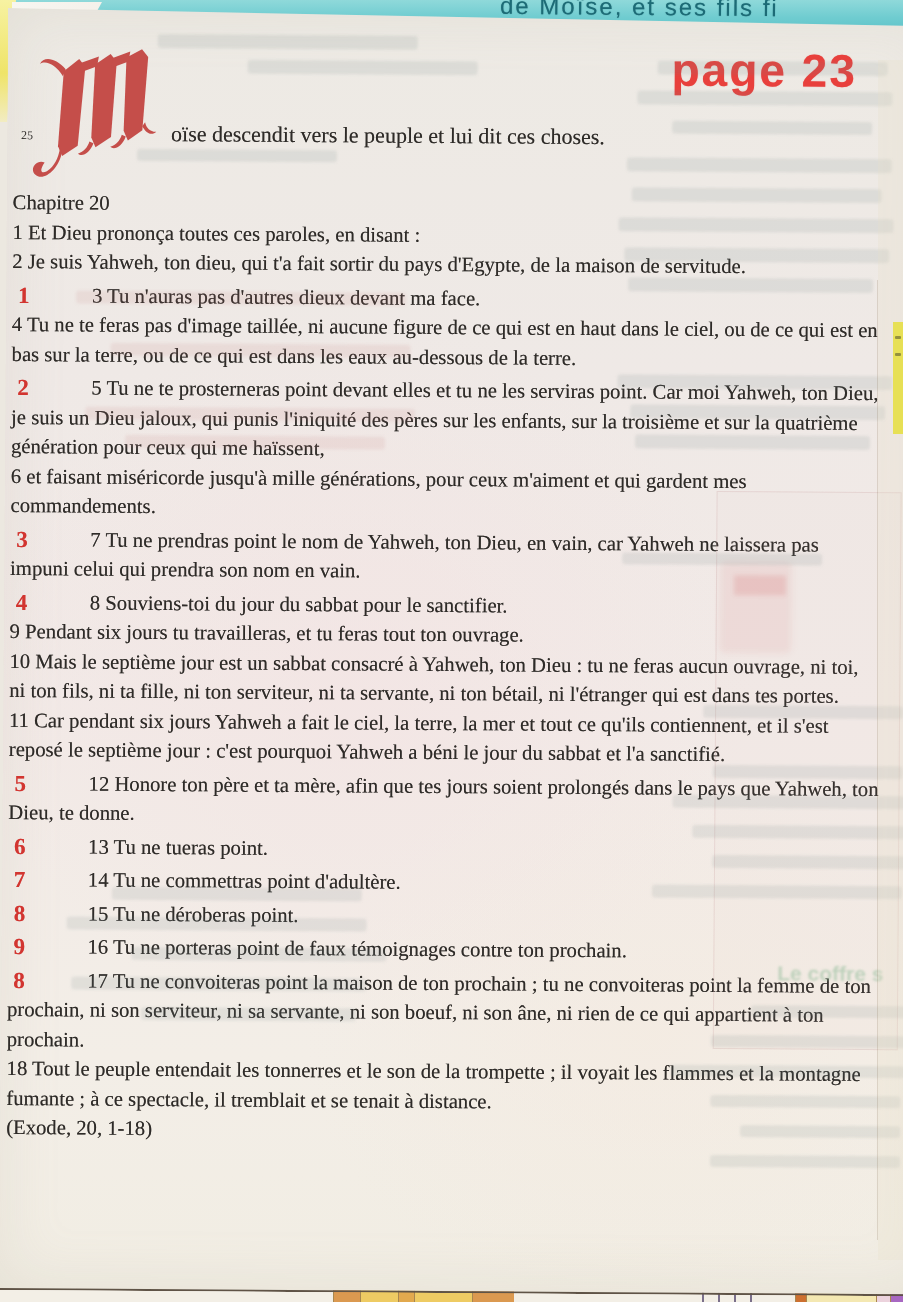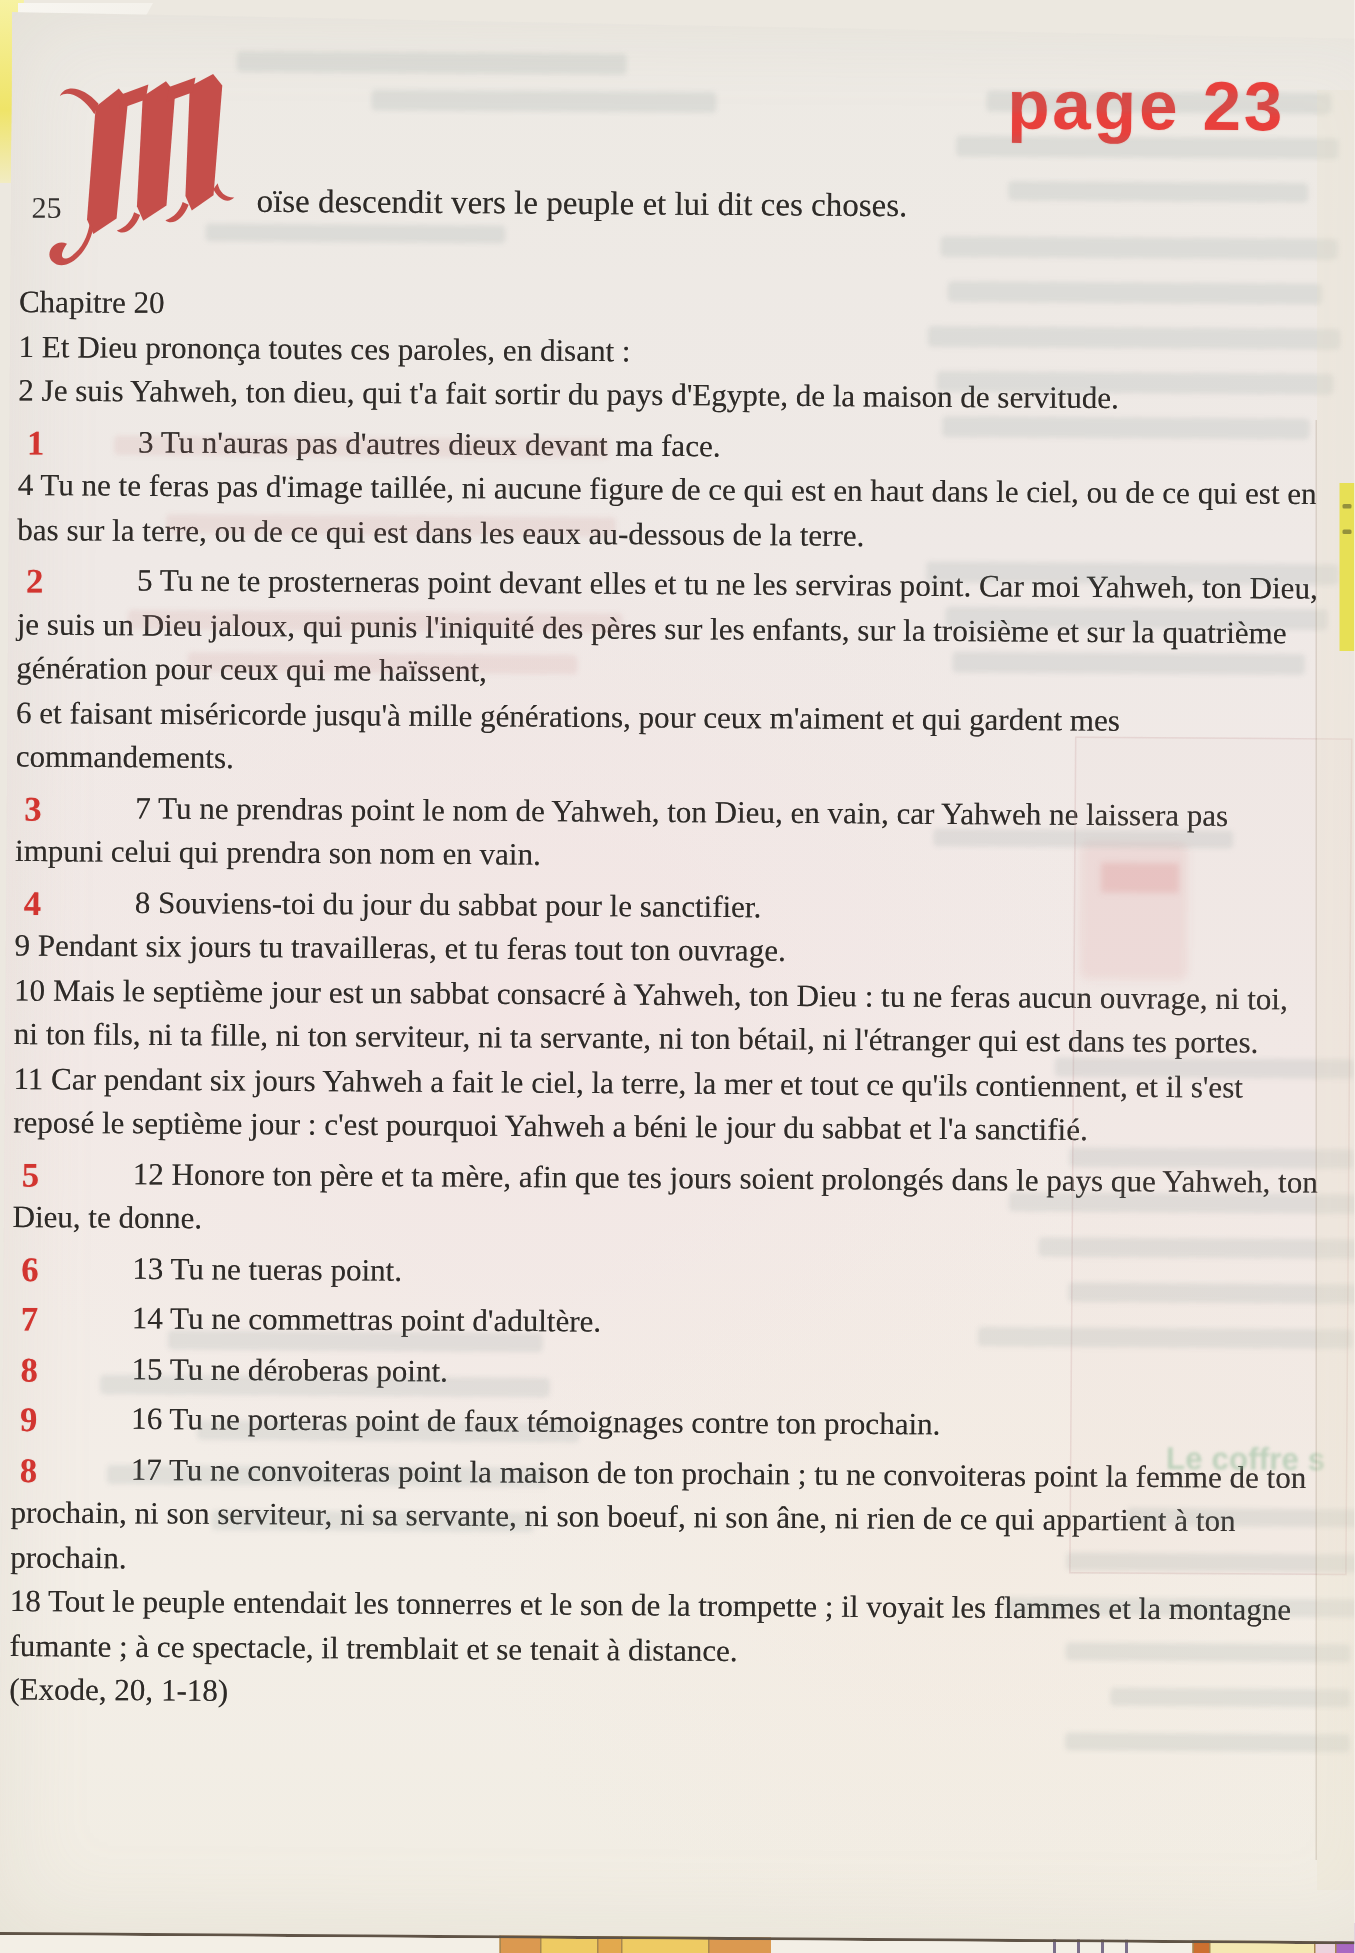--- a/index.html
+++ b/index.html
@@ -52,21 +52,21 @@
   
   .page-number{
     position:absolute; left:664px; top:30px;
     font-family:"Liberation Sans", sans-serif;
     font-size:46px; font-weight:600; letter-spacing:2px;
     color:#e8403c; text-shadow:0 0 1px rgba(230,60,60,.4);
   }
   
   .dropcap{position:absolute; left:24px; top:18px; width:138px; height:162px;}
   .verse-ref{
-    position:absolute; left:14px; top:120px; font-size:20px; color:#353230;
+    position:absolute; left:14px; top:120px; font-size:12px; color:#353230;
   }
   .opening-line{
     position:absolute; left:164px; top:112px; width:600px;
     font-size:22px; color:#2e2b28;
     text-shadow:0 0 .4px rgba(45,42,38,.6);
   }
   
   .text-block{
     position:absolute; left:6px; top:180px; width:870px;
     font-size:20.7px; line-height:29.5px; color:#2e2b28;
@@ -105,20 +105,23 @@
   .right-yellow{position:absolute; left:893px; top:322px; width:10px; height:112px;
     background:#e7e055; z-index:4;}
   .right-yellow i{display:block; width:6px; height:3px; margin:14px 0 0 2px;
     background:rgba(80,80,40,.55); border-radius:1px;}
 </style>
 </head>
 <body>
 
 <div class="canvas">
 
+  <div class="cyan-strip">
+    <div class="fragment">de Moïse,  et ses fils fi</div>
+  </div>
   <div class="yellow-sliver"></div>
   <div class="white-wedge"></div>
 
   <div class="comic-strip" id="comic">
       <div class="seg" style="left: 333px; width: 27px; background: rgb(219, 153, 80); border-left: 1px solid rgb(168, 135, 79);"></div>
       <div class="seg" style="left: 360px; width: 38px; background: rgb(238, 203, 99); border-left: 1px solid rgb(168, 135, 79);"></div>
       <div class="seg" style="left: 398px; width: 16px; background: rgb(226, 169, 78); border-left: 1px solid rgb(168, 135, 79);"></div>
       <div class="seg" style="left: 414px; width: 58px; background: rgb(238, 203, 99); border-left: 1px solid rgb(168, 135, 79);"></div>
       <div class="seg" style="left: 472px; width: 41px; background: rgb(219, 153, 80); border-left: 1px solid rgb(168, 135, 79);"></div>
       <div class="seg" style="left: 688px; width: 72px; background: repeating-linear-gradient(90deg, rgba(0, 0, 0, 0) 0px, rgba(0, 0, 0, 0) 14px, rgb(122, 111, 138) 14px, rgb(122, 111, 138) 16px);"></div>

